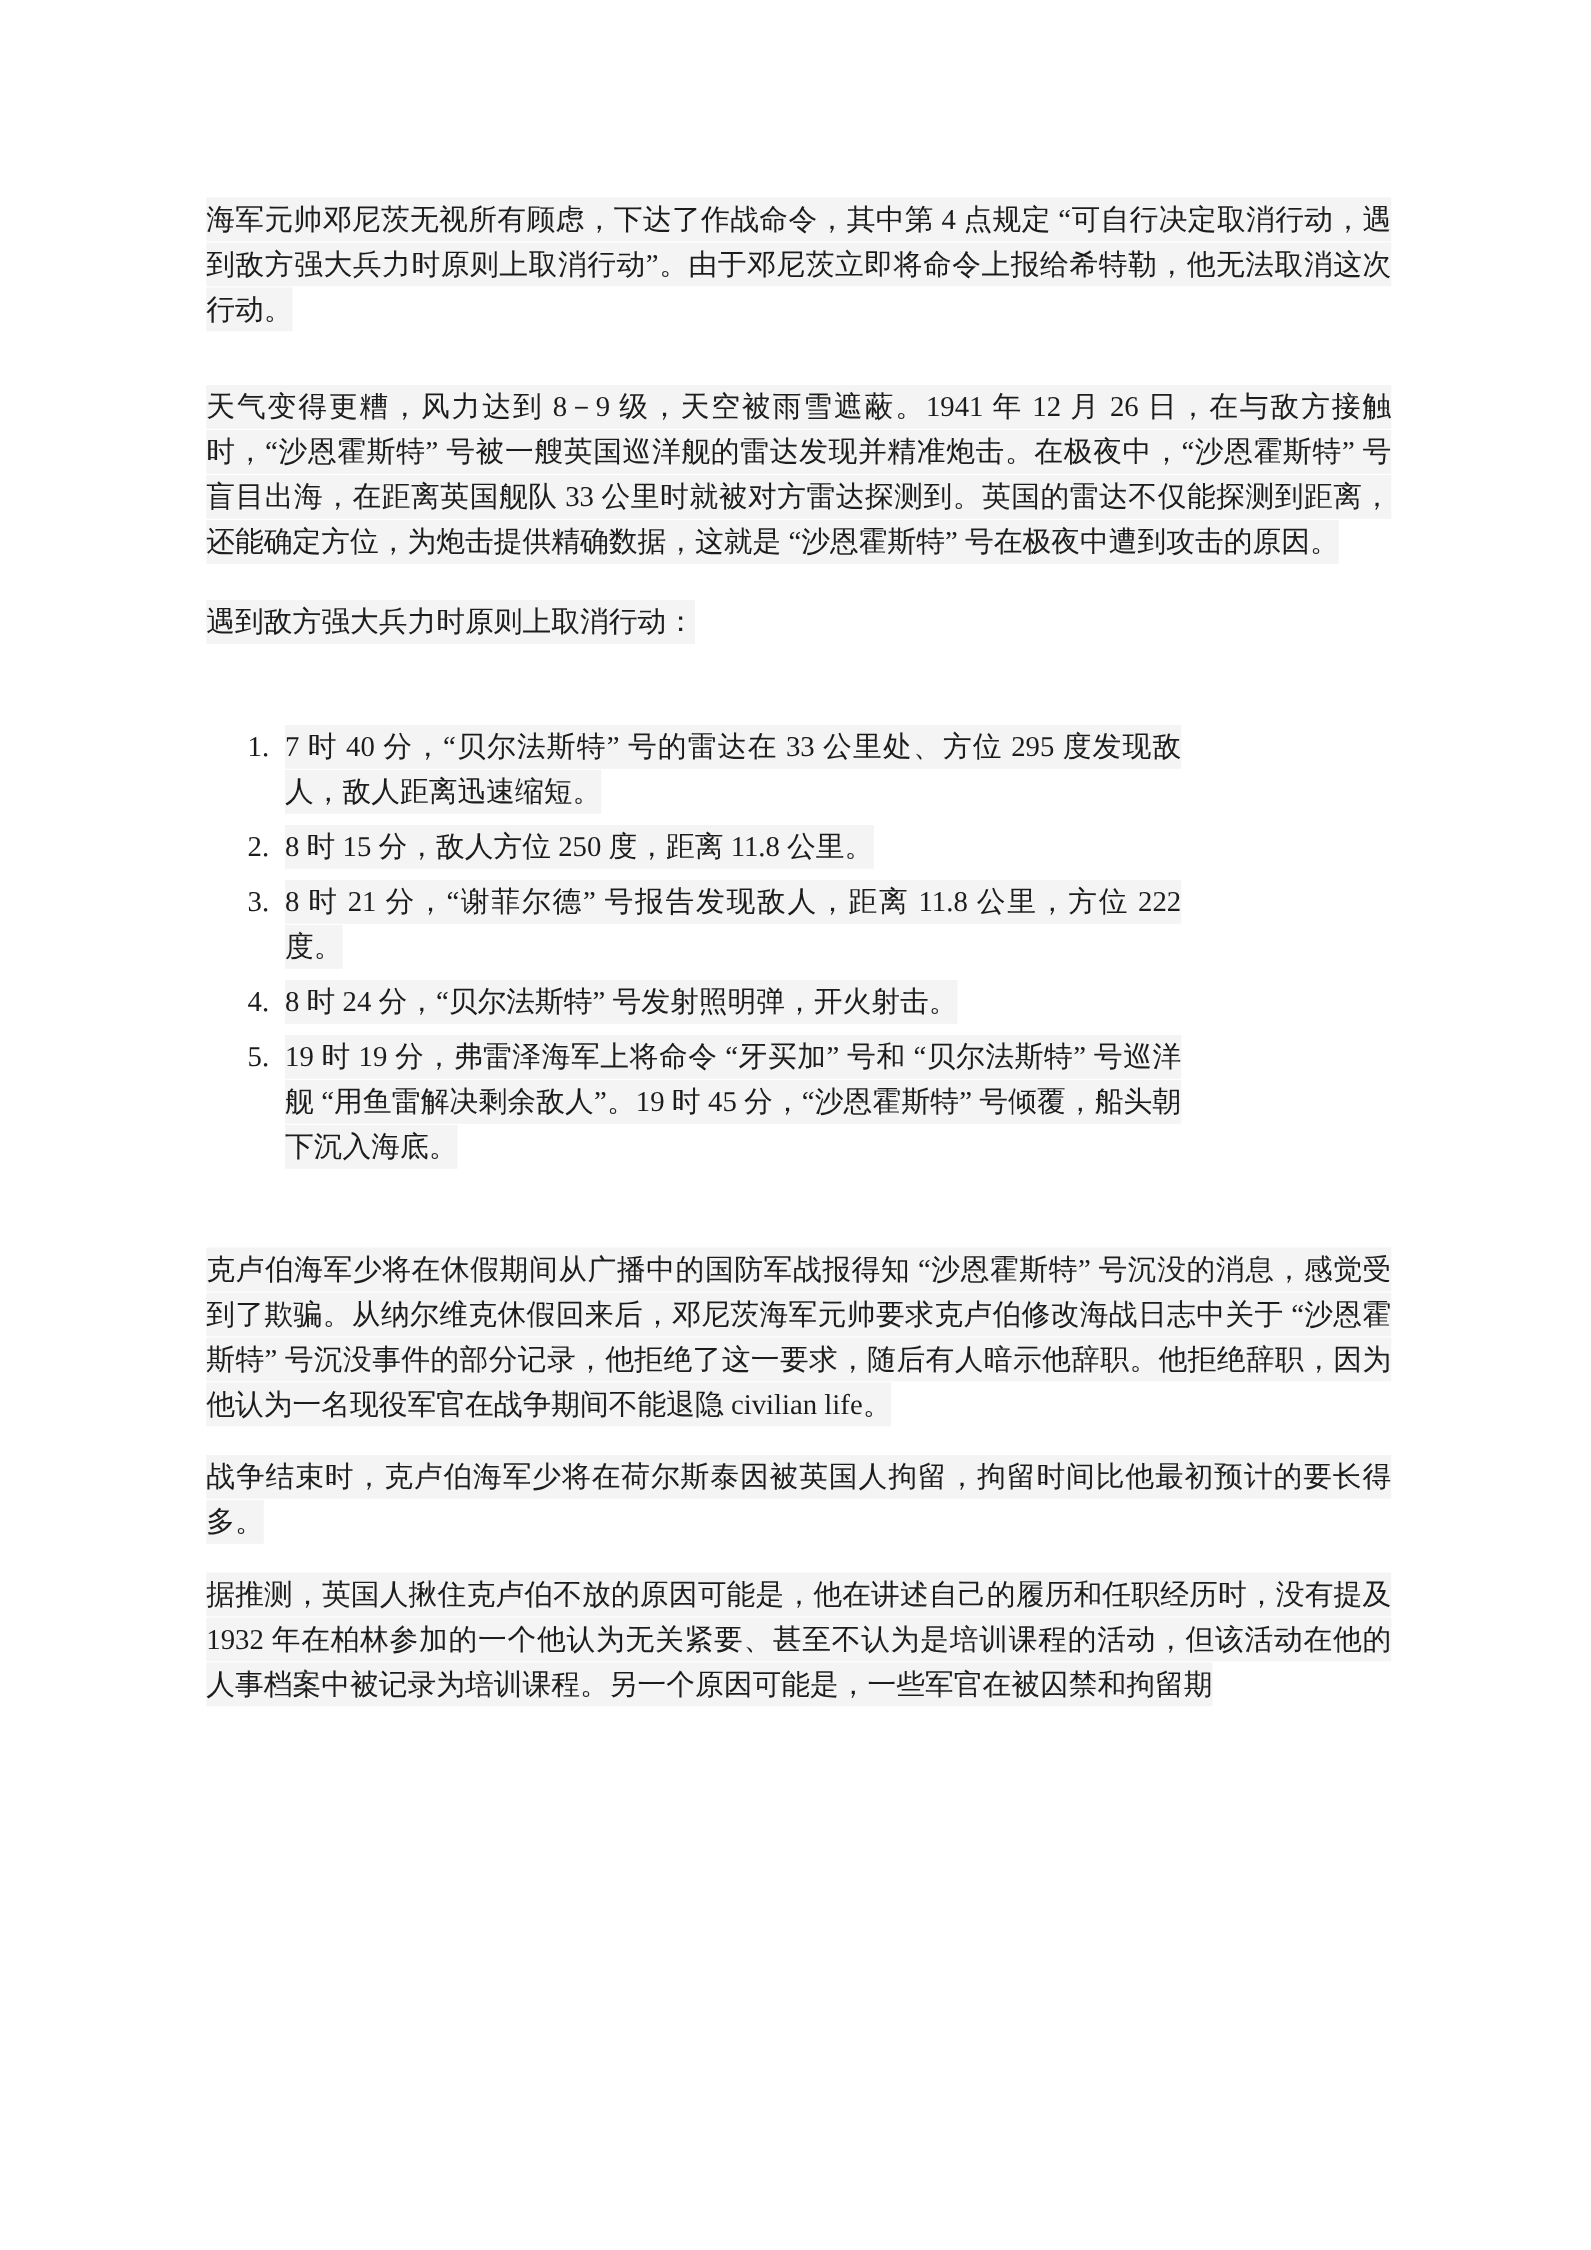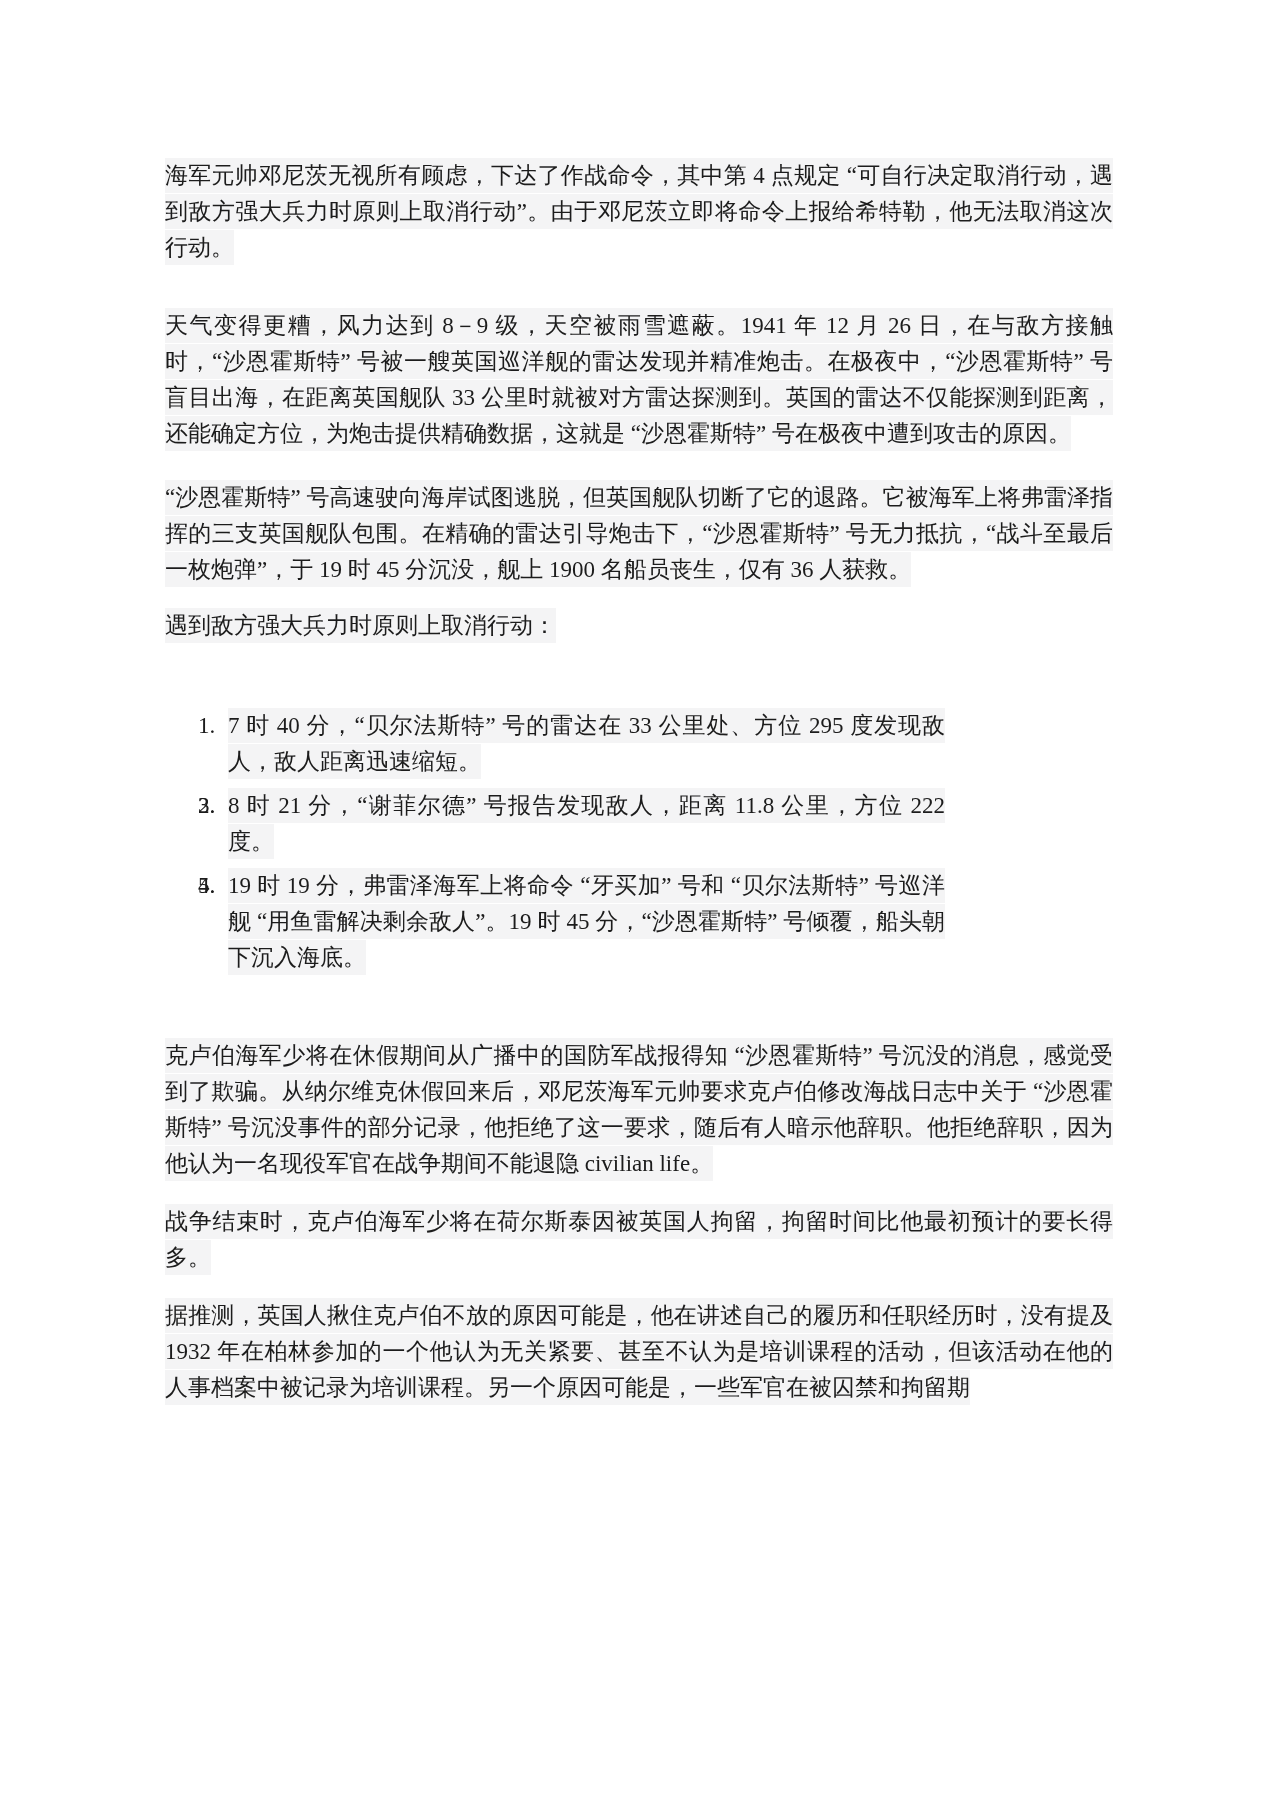--- a/index.html
+++ b/index.html
@@ -73,38 +73,39 @@
 </head>
 <body>
 
 <div class="page">
   <div class="content">
 
     <p class="para p1"><span class="hl">海军元帅邓尼茨无视所有顾虑，下达了作战命令，其中第 4 点规定 “可自行决定取消行动，遇到敌方强大兵力时原则上取消行动”。由于邓尼茨立即将命令上报给希特勒，他无法取消这次行动。</span></p>
 
     <p class="para p2"><span class="hl">天气变得更糟，风力达到 8－9 级，天空被雨雪遮蔽。1941 年 12 月 26 日，在与敌方接触时，“沙恩霍斯特” 号被一艘英国巡洋舰的雷达发现并精准炮击。在极夜中，“沙恩霍斯特” 号盲目出海，在距离英国舰队 33 公里时就被对方雷达探测到。英国的雷达不仅能探测到距离，还能确定方位，为炮击提供精确数据，这就是 “沙恩霍斯特” 号在极夜中遭到攻击的原因。</span></p>
 
-    <p class="para p3"><span class="hl">“沙恩霍斯特” 号高速驶向海岸试图逃脱，但英国舰队切断了它的退路。它被海军上将弗雷泽指挥的三支英国舰队包围。在精确的雷达引导炮击下，“沙恩霍斯特” 号无力抵抗，“战斗至最后一枚炮弹”，于 19 时 45 分沉没，舰上 1900 名船员丧生，仅有 36 人获救。</span></p>
 
     <p class="para p4"><span class="hl">遇到敌方强大兵力时原则上取消行动：</span></p>
 
     <ol class="report-list">
       <li class="report-item">
         <span class="num">1.</span>
         <span class="hl">7 时 40 分，“贝尔法斯特” 号的雷达在 33 公里处、方位 295 度发现敌人，敌人距离迅速缩短。</span>
       </li>
       <li class="report-item">
         <span class="num">2.</span>
+        <span class="hl">8 时 15 分，敌人方位 250 度，距离 11.8 公里。</span>
       </li>
       <li class="report-item">
         <span class="num">3.</span>
         <span class="hl">8 时 21 分，“谢菲尔德” 号报告发现敌人，距离 11.8 公里，方位 222 度。</span>
       </li>
       <li class="report-item">
         <span class="num">4.</span>
+        <span class="hl">8 时 24 分，“贝尔法斯特” 号发射照明弹，开火射击。</span>
       </li>
       <li class="report-item">
         <span class="num">5.</span>
         <span class="hl">19 时 19 分，弗雷泽海军上将命令 “牙买加” 号和 “贝尔法斯特” 号巡洋舰 “用鱼雷解决剩余敌人”。19 时 45 分，“沙恩霍斯特” 号倾覆，船头朝下沉入海底。</span>
       </li>
     </ol>
 
     <p class="para p5"><span class="hl">克卢伯海军少将在休假期间从广播中的国防军战报得知 “沙恩霍斯特” 号沉没的消息，感觉受到了欺骗。从纳尔维克休假回来后，邓尼茨海军元帅要求克卢伯修改海战日志中关于 “沙恩霍斯特” 号沉没事件的部分记录，他拒绝了这一要求，随后有人暗示他辞职。他拒绝辞职，因为他认为一名现役军官在战争期间不能退隐 civilian life。</span></p>
 
 

